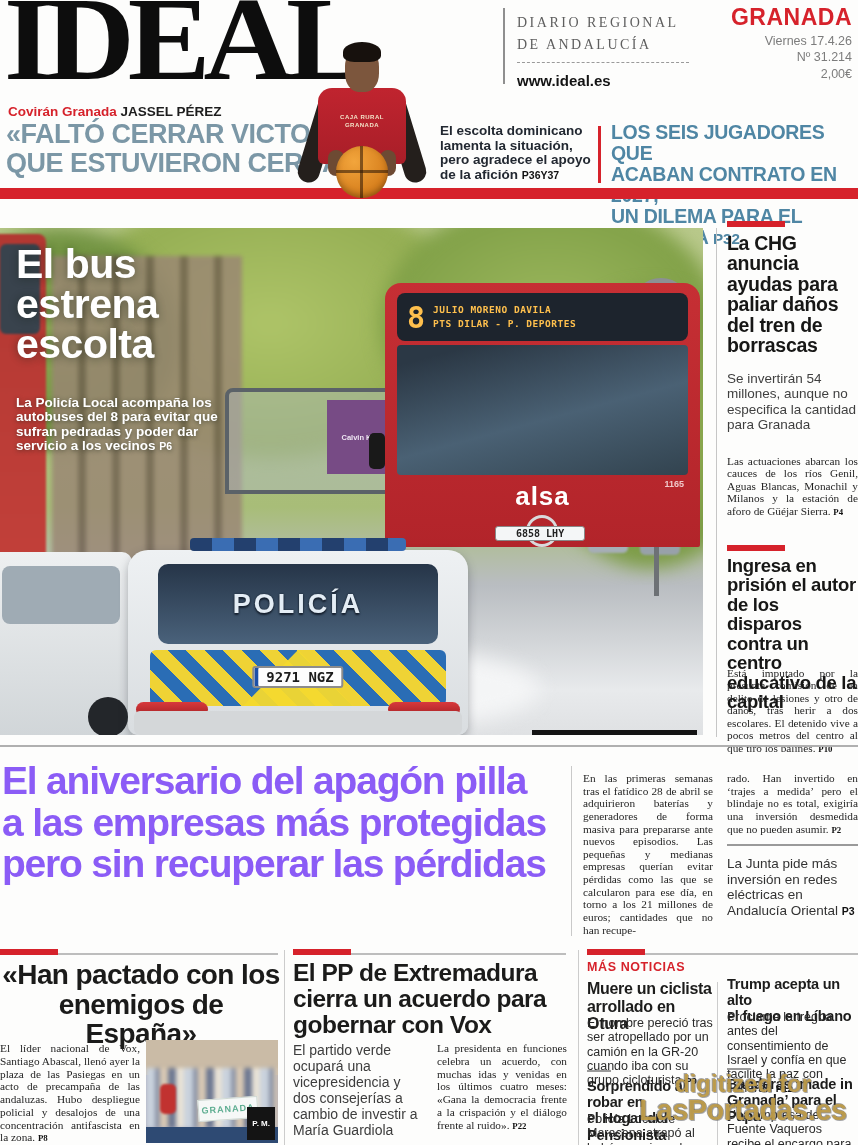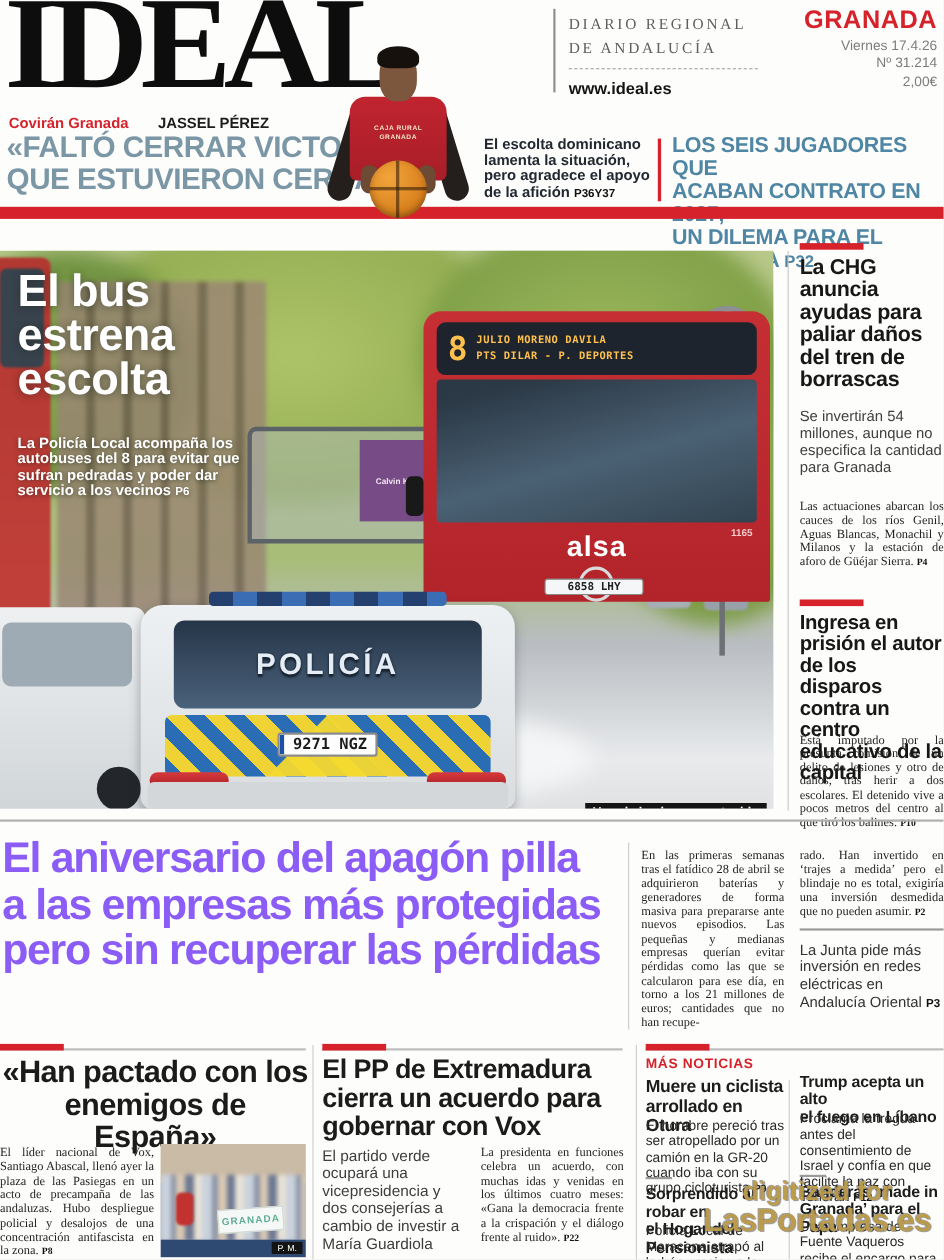--- a/index.html
+++ b/index.html
@@ -36,21 +36,21 @@
   .pl-hand{position:absolute;width:16px;height:26px;background:#6d4a33;border-radius:8px;top:150px;}
   .pl-hand.l{left:32px;} .pl-hand.r{right:32px;}
   .pl-ball{position:absolute;left:40px;top:146px;width:52px;height:52px;border-radius:50%;
            background:radial-gradient(circle at 35% 30%,#f2a53c,#d67e1c 70%,#b5650f);
            box-shadow:inset 0 -3px 6px rgba(0,0,0,.3);}
   .pl-ball:before{content:"";position:absolute;left:24px;top:0;width:3px;height:52px;background:rgba(40,20,5,.55);}
   .pl-ball:after{content:"";position:absolute;left:0;top:24px;width:52px;height:3px;background:rgba(40,20,5,.55);}
 
   
   .kicker{left:8px;top:104px;font-size:13.5px;font-weight:bold;}
-  .kicker .team{color:#d6222b;} .kicker .name{color:#1d1d1d;margin-left:23px;}
+  .kicker .team{color:#d6222b;} .kicker .name{color:#1d1d1d;}
   .strip-headline{left:6px;top:120px;font-size:27px;font-weight:bold;color:#7b97a6;line-height:1.06;letter-spacing:-.5px;}
   .strip-blurb{left:440px;top:124px;width:152px;font-size:13.5px;font-weight:bold;color:#222831;line-height:1.08;}
   .strip-vline{left:598px;top:126px;width:3px;height:57px;background:#d6222b;}
   .strip-right{left:611px;top:122px;width:250px;font-size:19.5px;font-weight:bold;color:#4f86a4;
                line-height:1.08;letter-spacing:-.3px;}
   .strip-right .pageref{color:#4f86a4;}
   .redband{left:0;top:188px;width:858px;height:11px;background:#d6222b;}
 
   
   .photo{left:0;top:228px;width:703px;height:507px;background:linear-gradient(#b9c98b,#a8bd78 55%,#b9bdc0 70%,#d6d8da);overflow:hidden;}
@@ -142,21 +142,21 @@
   .bl-h{left:0;top:960px;width:282px;font-size:28px;font-weight:bold;line-height:1.06;letter-spacing:-.6px;color:#1b1b1a;text-align:center;}
   .bl-body{left:0;top:1042px;width:140px;font-size:11.3px;line-height:1.13;color:#1f1f1f;}
   .rally{left:146px;top:1040px;width:132px;height:103px;background:linear-gradient(#cabba6 0 34%,#aab 34%);overflow:hidden;}
   .rally-crowd{position:absolute;left:0;top:28px;right:0;height:60px;filter:blur(2px);
      background:repeating-linear-gradient(90deg,#c9d2dd 0 9px,#8b93a6 9px 14px,#d9c9b4 14px 22px,#6d7891 22px 30px,#e8e2d6 30px 38px);}
   .rally-red{position:absolute;left:14px;top:44px;width:16px;height:30px;background:#c13230;border-radius:5px;filter:blur(1px);}
   .rally-sign{position:absolute;left:52px;top:58px;width:58px;height:20px;background:#f6f8f7;border:1px solid #cfd8d2;
               transform:rotate(-4deg);display:flex;align-items:center;justify-content:center;
               color:#5fae92;font-size:9px;font-weight:bold;letter-spacing:1px;}
   .rally-barrier{position:absolute;left:0;bottom:0;right:0;height:16px;background:#2e4a73;}
-  .rally-credit{position:absolute;right:3px;bottom:3px;background:#141414;color:#fff;font-size:8px;font-weight:normal;padding:1px 5px;}
+  .rally-credit{position:absolute;right:3px;bottom:3px;background:#141414;color:#fff;font-size:8px;font-weight:bold;padding:12px 5px;}
   .pp-h{left:293px;top:960px;width:276px;font-size:24.5px;font-weight:bold;line-height:1.07;letter-spacing:-.5px;color:#1b1b1a;}
   .pp-left{left:293px;top:1042px;width:130px;font-size:14px;color:#3d3d3d;line-height:1.15;}
   .pp-right{left:437px;top:1042px;width:130px;font-size:11.3px;line-height:1.13;color:#1f1f1f;}
   .mn-label{left:587px;top:960px;font-size:12.5px;font-weight:bold;color:#d6222b;letter-spacing:.6px;}
   .mn-vline{left:717px;top:982px;width:1px;height:163px;background:#cccccc;}
   .mn-h1{font-size:16px;font-weight:bold;line-height:1.1;letter-spacing:-.3px;color:#1c1c1b;}
   .mn-h2{font-size:14.5px;font-weight:bold;line-height:1.12;letter-spacing:-.2px;color:#1c1c1b;}
   .mn-b{font-size:12.5px;line-height:1.14;color:#2a2a2a;}
   .mn-rule{width:24px;height:1.5px;background:#9a9a9a;}
 

